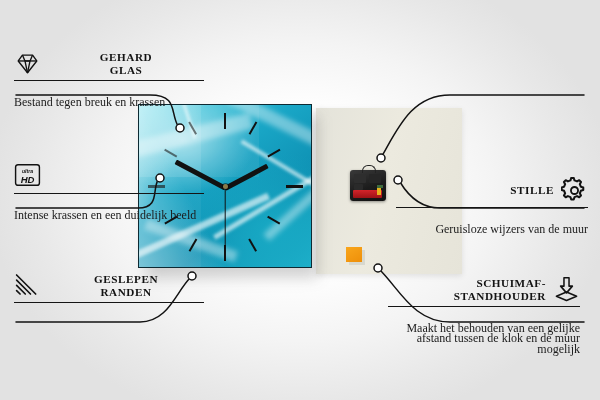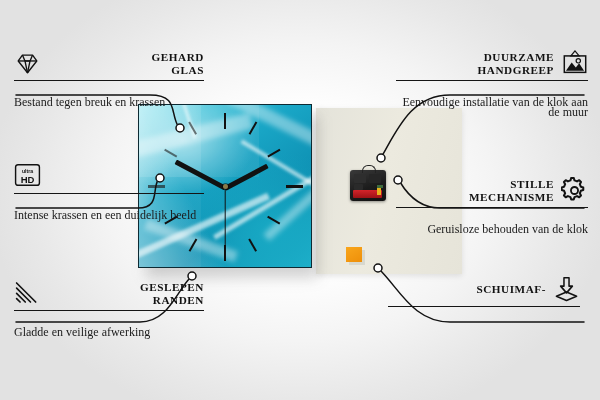--- a/index.html
+++ b/index.html
@@ -10,40 +10,40 @@
   }
   #stage{
     position:relative;width:600px;height:400px;overflow:hidden;
     background:
       radial-gradient(ellipse 52% 60% at 50% 48%, #ffffff 0%, #fdfdfd 38%, #f4f4f4 62%, #e8e8e8 86%, #e2e2e2 100%);
   }
   
   .feature{position:absolute;width:190px;}
   .feature .head{display:flex;align-items:center;gap:7px;}
   .feature.right .head{flex-direction:row-reverse;}
-  .ficon{flex:0 0 auto;width:27px;height:27px;display:block;}
+  .ficon{flex:0 0 auto;width:27px;height:27px;display:block;font-style:italic;}
   .ftitle{
     font-family:"Liberation Serif", serif;
     font-weight:bold;font-size:11.2px;letter-spacing:.55px;
     line-height:12.6px;color:#121212;text-transform:uppercase;
     flex:1 1 auto;
   }
-  .feature.left .ftitle{text-align:right;}
+  .feature.left .ftitle{text-align:center;}
   .feature.right .ftitle{text-align:right;}
   .rule{height:0;border-top:1.15px solid #151515;margin-top:3px;width:100%;}
   .fdesc{
     font-family:Liberation Serif, serif;
     font-size:12px;line-height:10.4px;color:#1b1b1b;margin-top:16px;
   }
   .feature.left .fdesc{text-align:left;}
   .feature.right .fdesc{text-align:right;}
 
   .f-gehard   {left:14px; top:50px;}
   .f-print    {left:14px; top:163px;}
-  .f-randen   {left:14px; top:280px;}
+  .f-randen   {left:14px; top:272px;}
   .f-handgreep{left:396px;top:50px;  width:192px;}
   .f-mechanisme{left:396px;top:177px; width:192px;}
   .f-foam     {left:388px;top:276px; width:192px;}
 
   
   #photo{
     position:absolute;left:138px;top:104px;width:324px;height:175px;
   }
   .wallpanel{
     position:absolute;left:178px;top:4px;width:146px;height:166px;
@@ -226,65 +226,48 @@
               <path d="M3 15 L13 25"></path>
               <path d="M3 21 L7 25"></path>
           </g>
         </svg>
       </span>
       <span class="ftitle">
         <span>GESLEPEN</span><br><span>RANDEN</span>
       </span>
     </div>
     <div class="rule"></div>
-    <div class="fdesc">Gladde en veilige afwerking</div>
-  </div>
-
-  <div class="feature right f-handgreep">
-    <div class="head">
-      <span class="ficon">
-        <svg viewBox="0 0 34 30" width="28" height="25">
-          <path d="M17 1 L12 7 H22 Z" fill="none" stroke="#121212" stroke-width="1.5"></path>
-          <rect x="4" y="7" width="26" height="20" fill="none" stroke="#121212" stroke-width="1.8"></rect>
-          <path d="M6 25 L13 15 L18 21 L22 16 L28 25 Z" fill="#121212"></path>
-          <circle cx="21" cy="13" r="2.6" fill="none" stroke="#121212" stroke-width="1.5"></circle>
-        </svg>
-      </span>
-      <span class="ftitle">
-        <span>DUURZAME</span><br><span>HANDGREEP</span>
-      </span>
-    </div>
-    <div class="rule"></div>
-    <div class="fdesc">Eenvoudige installatie van de klok aan de muur</div>
-  </div>
+  </div>
+
 
   <div class="feature right f-mechanisme">
     <div class="head">
       <span class="ficon">
         <svg viewBox="0 0 32 32" width="27" height="27">
           <path fill="none" stroke="#121212" stroke-width="2.4" stroke-linejoin="round" d="M16 4 l3 1.2 2.6-1.4 2.1 2.1 -1.4 2.6 1.2 3 2.9 .9 v3 l-2.9 .9 -1.2 3 1.4 2.6 -2.1 2.1 -2.6-1.4 -3 1.2 -.9 2.9 h-3 l-.9-2.9 -3-1.2 -2.6 1.4 -2.1-2.1 1.4-2.6 -1.2-3 -2.9-.9 v-3 l2.9-.9 1.2-3 -1.4-2.6 2.1-2.1 2.6 1.4 3-1.2 .9-2.9 h3 z"></path>
           <circle cx="16" cy="16" r="4.2" fill="none" stroke="#121212" stroke-width="2.2"></circle>
         </svg>
       </span>
       <span class="ftitle">
-        <span>STILLE</span><br><span>MECHANISME</span>
-      </span>
-    </div>
-    <div class="rule"></div>
-    <div class="fdesc">Geruisloze behouden van de klok</div>
+        <span>STILLE</span><br>
+      </span>
+    </div>
+    <div class="rule"></div>
+    <div class="fdesc">Geruisloze wijzers van de muur</div>
   </div>
 
   <div class="feature right f-foam">
     <div class="head">
       <span class="ficon">
         <svg viewBox="0 0 32 32" width="27" height="27">
           <path d="M13 2 h6 v10 h4 l-7 8 -7-8 h4 z" fill="none" stroke="#121212" stroke-width="1.8" stroke-linejoin="round"></path>
           <path d="M4 24 L16 19 L28 24 L16 29 Z" fill="none" stroke="#121212" stroke-width="1.8" stroke-linejoin="round"></path>
         </svg>
       </span>
       <span class="ftitle">
-        <span>SCHUIMAF-</span><br>
-      </span>
-    </div>
-    <div class="rule"></div>
+        <span>SCHUIMAF-</span><br><span>STANDHOUDER</span>
+      </span>
+    </div>
+    <div class="rule"></div>
+    <div class="fdesc">Maakt het behouden van een gelijke afstand tussen de klok en de muur mogelijk</div>
   </div>
 
 </div>
 
 </body></html>

